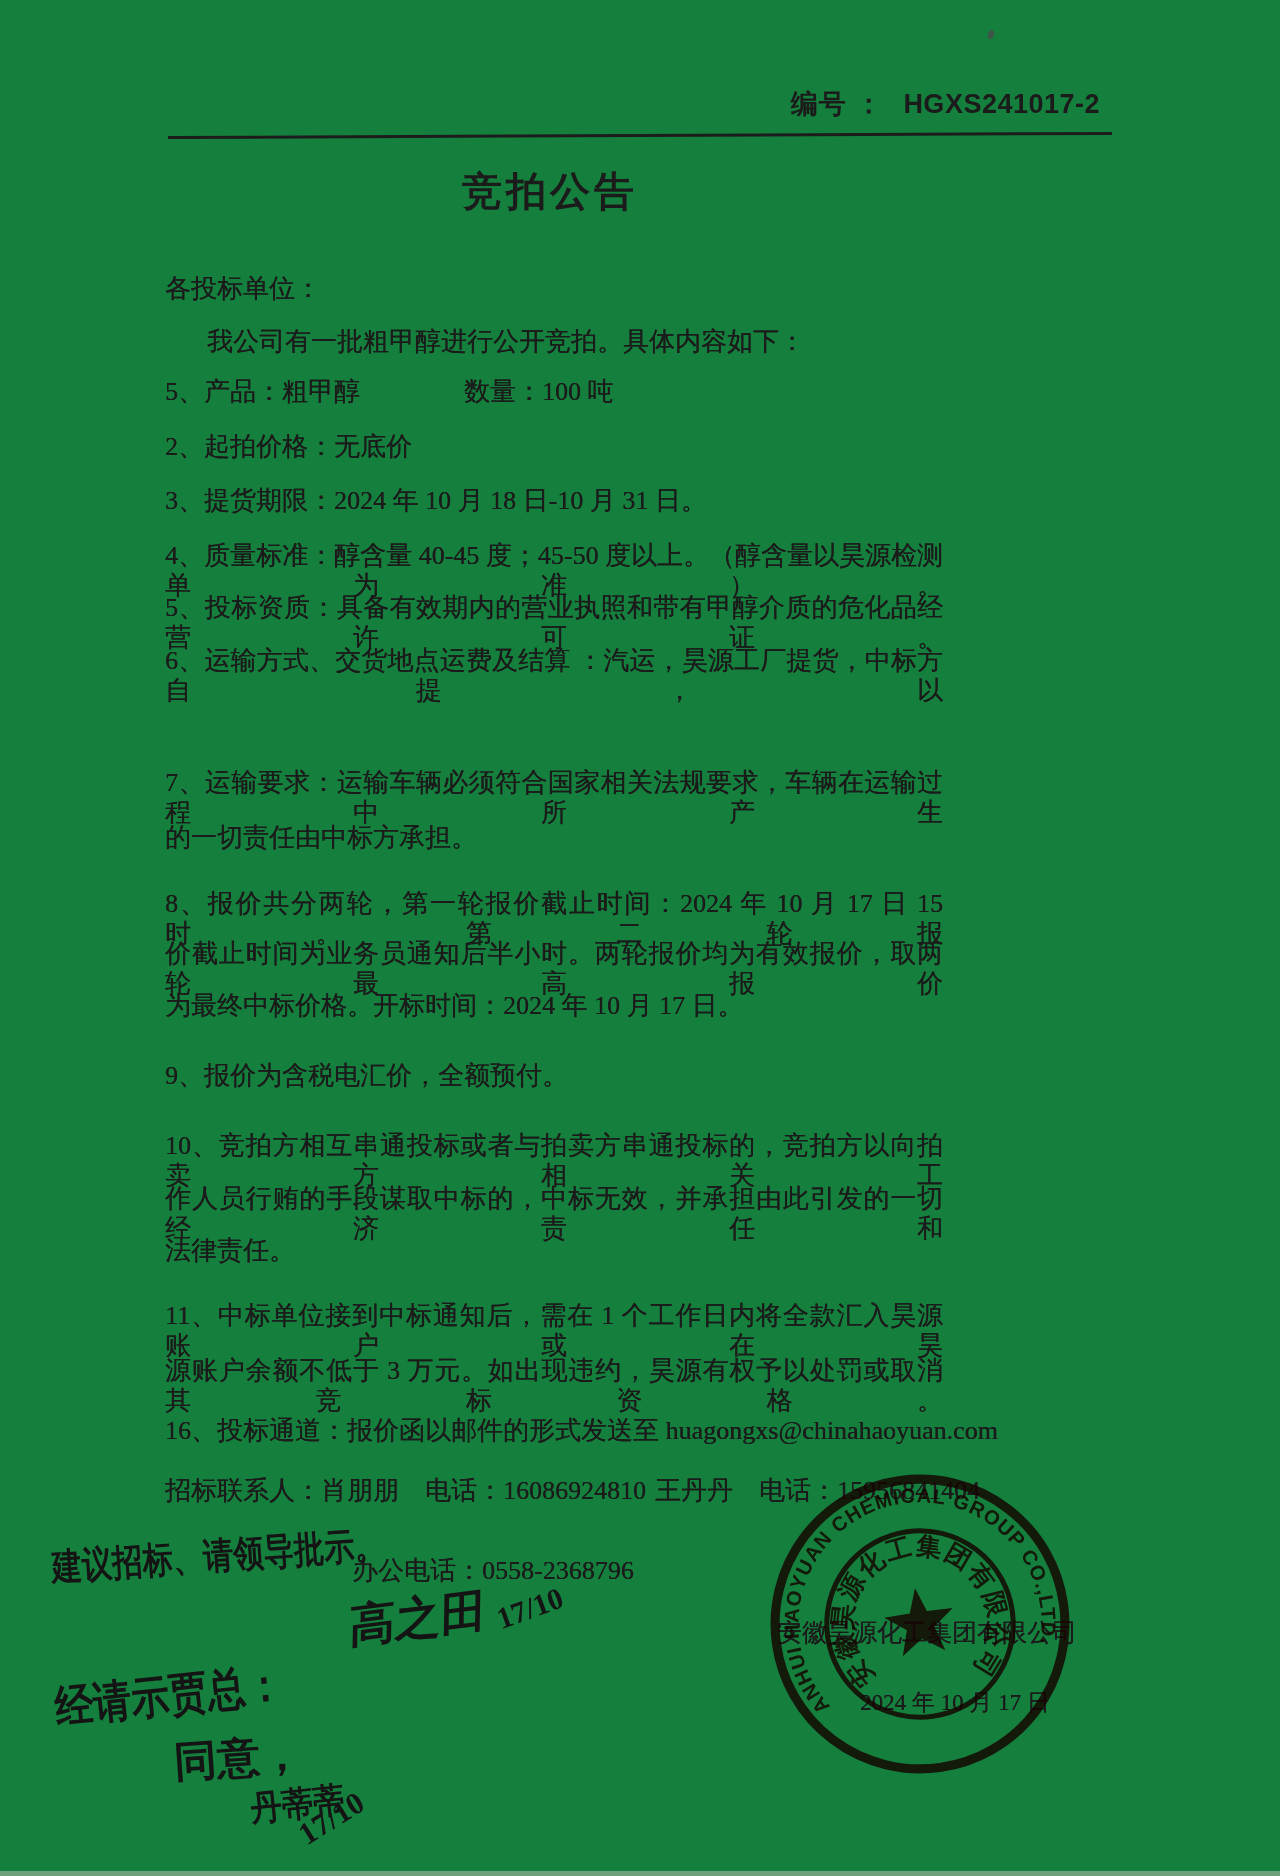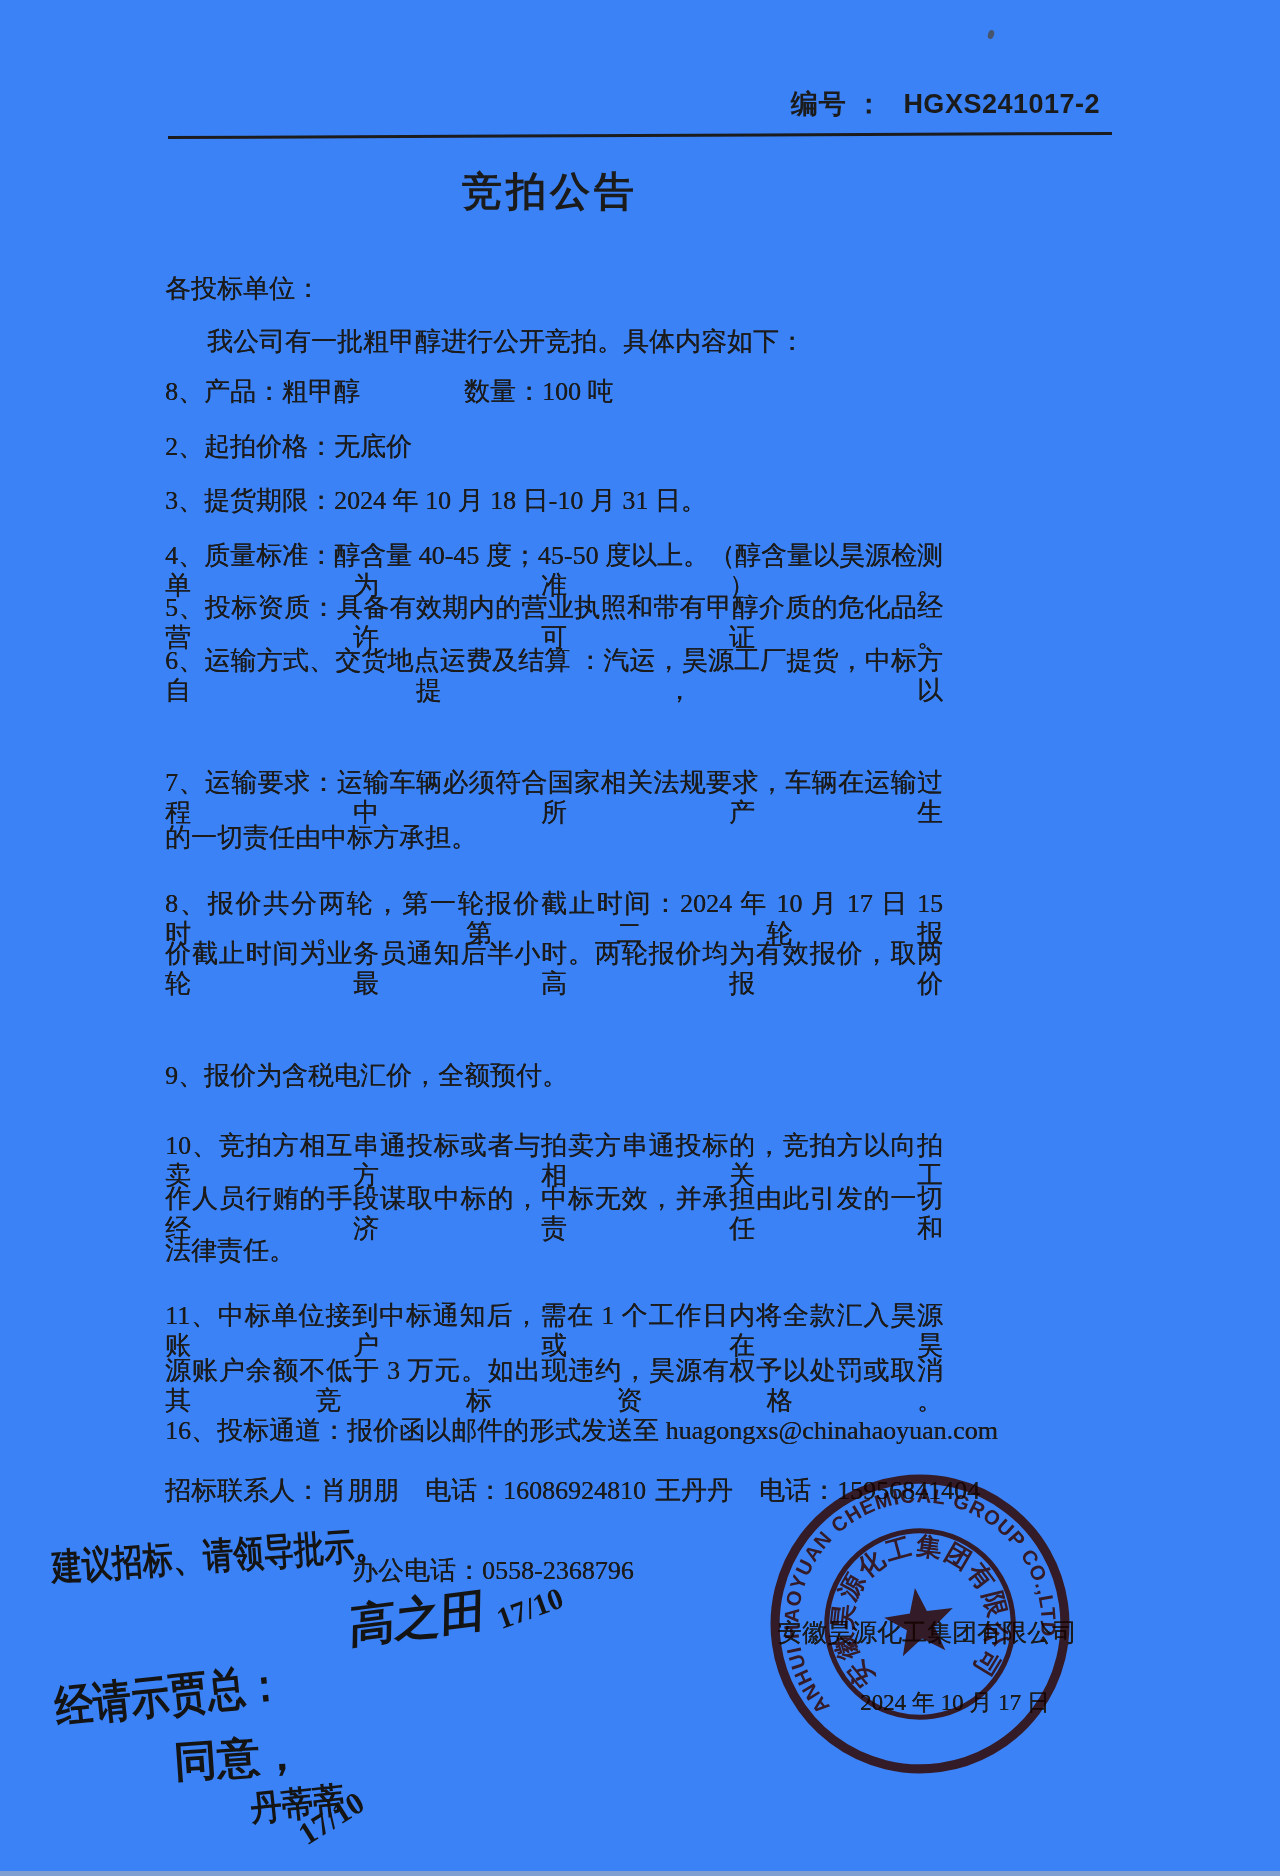--- a/index.html
+++ b/index.html
@@ -1,20 +1,20 @@
 <!DOCTYPE html>
 <html><head>
 <meta charset="utf-8">
 <style>
   html,body{margin:0;padding:0;background:#e8e8e6;}
   .page{
     position:relative;
     width:1280px;height:1876px;
     margin:0 auto;
-    background:#3b82f6;
+    background:#15803d;
     overflow:hidden;
     font-family:"Liberation Serif", serif;
     color:#1b1b1b;
   }
   .hdr{
     position:absolute;top:86px;left:560px;width:540px;
     text-align:right;
     font-family:"Liberation Sans", sans-serif;
     font-weight:bold;font-size:27px;letter-spacing:1px;
     white-space:nowrap;
@@ -73,30 +73,31 @@
     <span>编号 ：</span><span class="val">HGXS241017-2</span>
   </div>
 
   <div class="rule"></div>
 
   <div class="title">竞拍公告</div>
 
   <div class="line" style="top:274px">各投标单位：</div>
   <div class="line" style="top:327px;left:207px">我公司有一批粗甲醇进行公开竞拍。具体内容如下：</div>
 
-  <div class="line" style="top:377px">8、产品：粗甲醇　　　　数量：100 吨</div>
+  <div class="line" style="top:377px">5、产品：粗甲醇　　　　数量：100 吨</div>
   <div class="line" style="top:432px">2、起拍价格：无底价</div>
   <div class="line" style="top:486px">3、提货期限：2024 年 10 月 18 日-10 月 31 日。</div>
   <div class="line just" style="top:541px">4、质量标准：醇含量 40-45 度；45-50 度以上。（醇含量以昊源检测单为准）。</div>
   <div class="line just" style="top:593px">5、投标资质：具备有效期内的营业执照和带有甲醇介质的危化品经营许可证。</div>
   <div class="line just" style="top:646px">6、运输方式、交货地点运费及结算 ：汽运，昊源工厂提货，中标方自提，以</div>
   <div class="line just" style="top:768px">7、运输要求：运输车辆必须符合国家相关法规要求，车辆在运输过程中所产生</div>
   <div class="line" style="top:823px">的一切责任由中标方承担。</div>
   <div class="line just" style="top:889px">8、报价共分两轮，第一轮报价截止时间：2024 年 10 月 17 日 15 时。第二轮报</div>
   <div class="line just" style="top:939px">价截止时间为业务员通知后半小时。两轮报价均为有效报价，取两轮最高报价</div>
+  <div class="line" style="top:991px">为最终中标价格。开标时间：2024 年 10 月 17 日。</div>
   <div class="line" style="top:1061px">9、报价为含税电汇价，全额预付。</div>
   <div class="line just" style="top:1131px">10、竞拍方相互串通投标或者与拍卖方串通投标的，竞拍方以向拍卖方相关工</div>
   <div class="line" style="top:1236px">法律责任。</div>
   <div class="line just" style="top:1184px">作人员行贿的手段谋取中标的，中标无效，并承担由此引发的一切经济责任和</div>
   <div class="line just" style="top:1301px">11、中标单位接到中标通知后，需在 1 个工作日内将全款汇入昊源账户或在昊</div>
   <div class="line just" style="top:1356px">源账户余额不低于 3 万元。如出现违约，昊源有权予以处罚或取消其竞标资格。</div>
   <div class="line" style="top:1416px">16、投标通道：报价函以邮件的形式发送至 huagongxs@chinahaoyuan.com</div>
 
   <div class="line" style="top:1476px">招标联系人：肖朋朋　电话：16086924810</div>
   <div class="line contact2" style="top:1476px">王丹丹　电话：15956841404</div>

